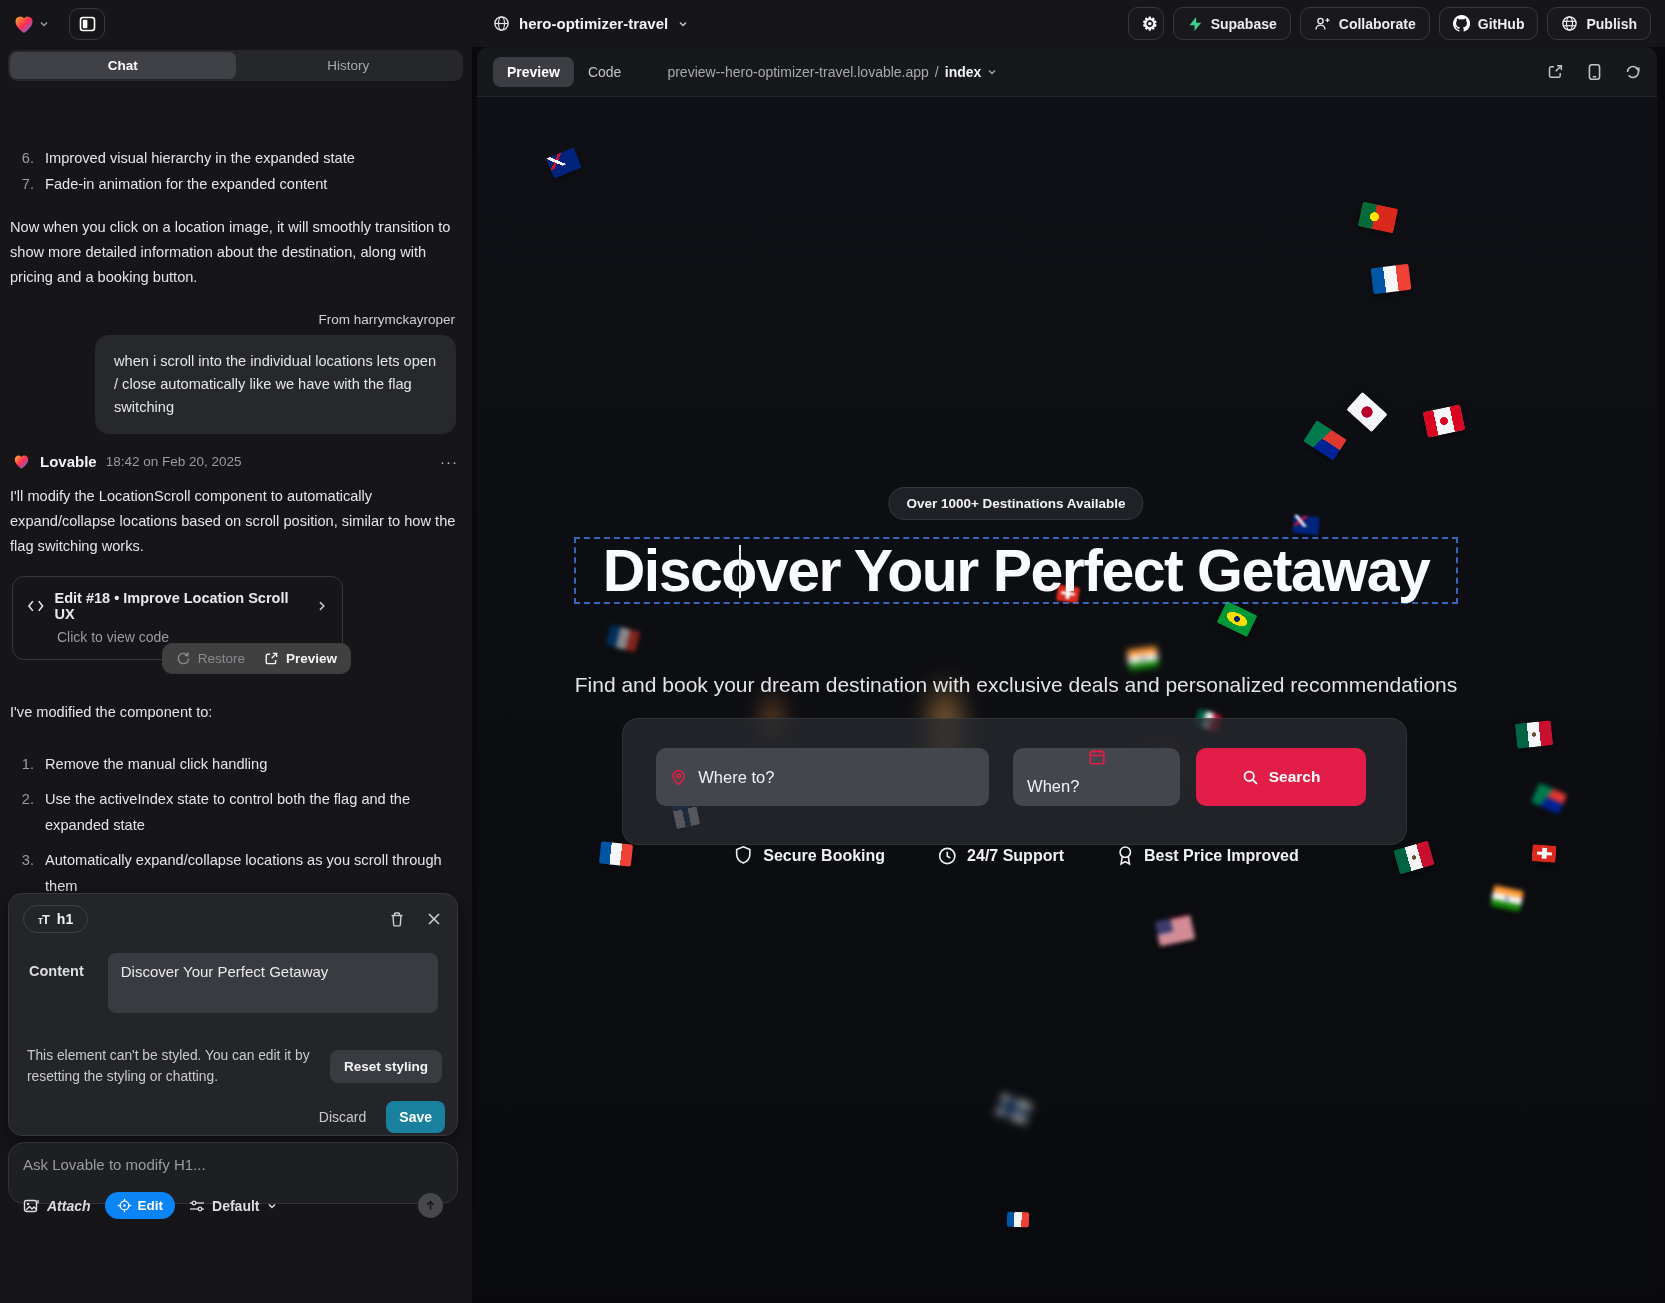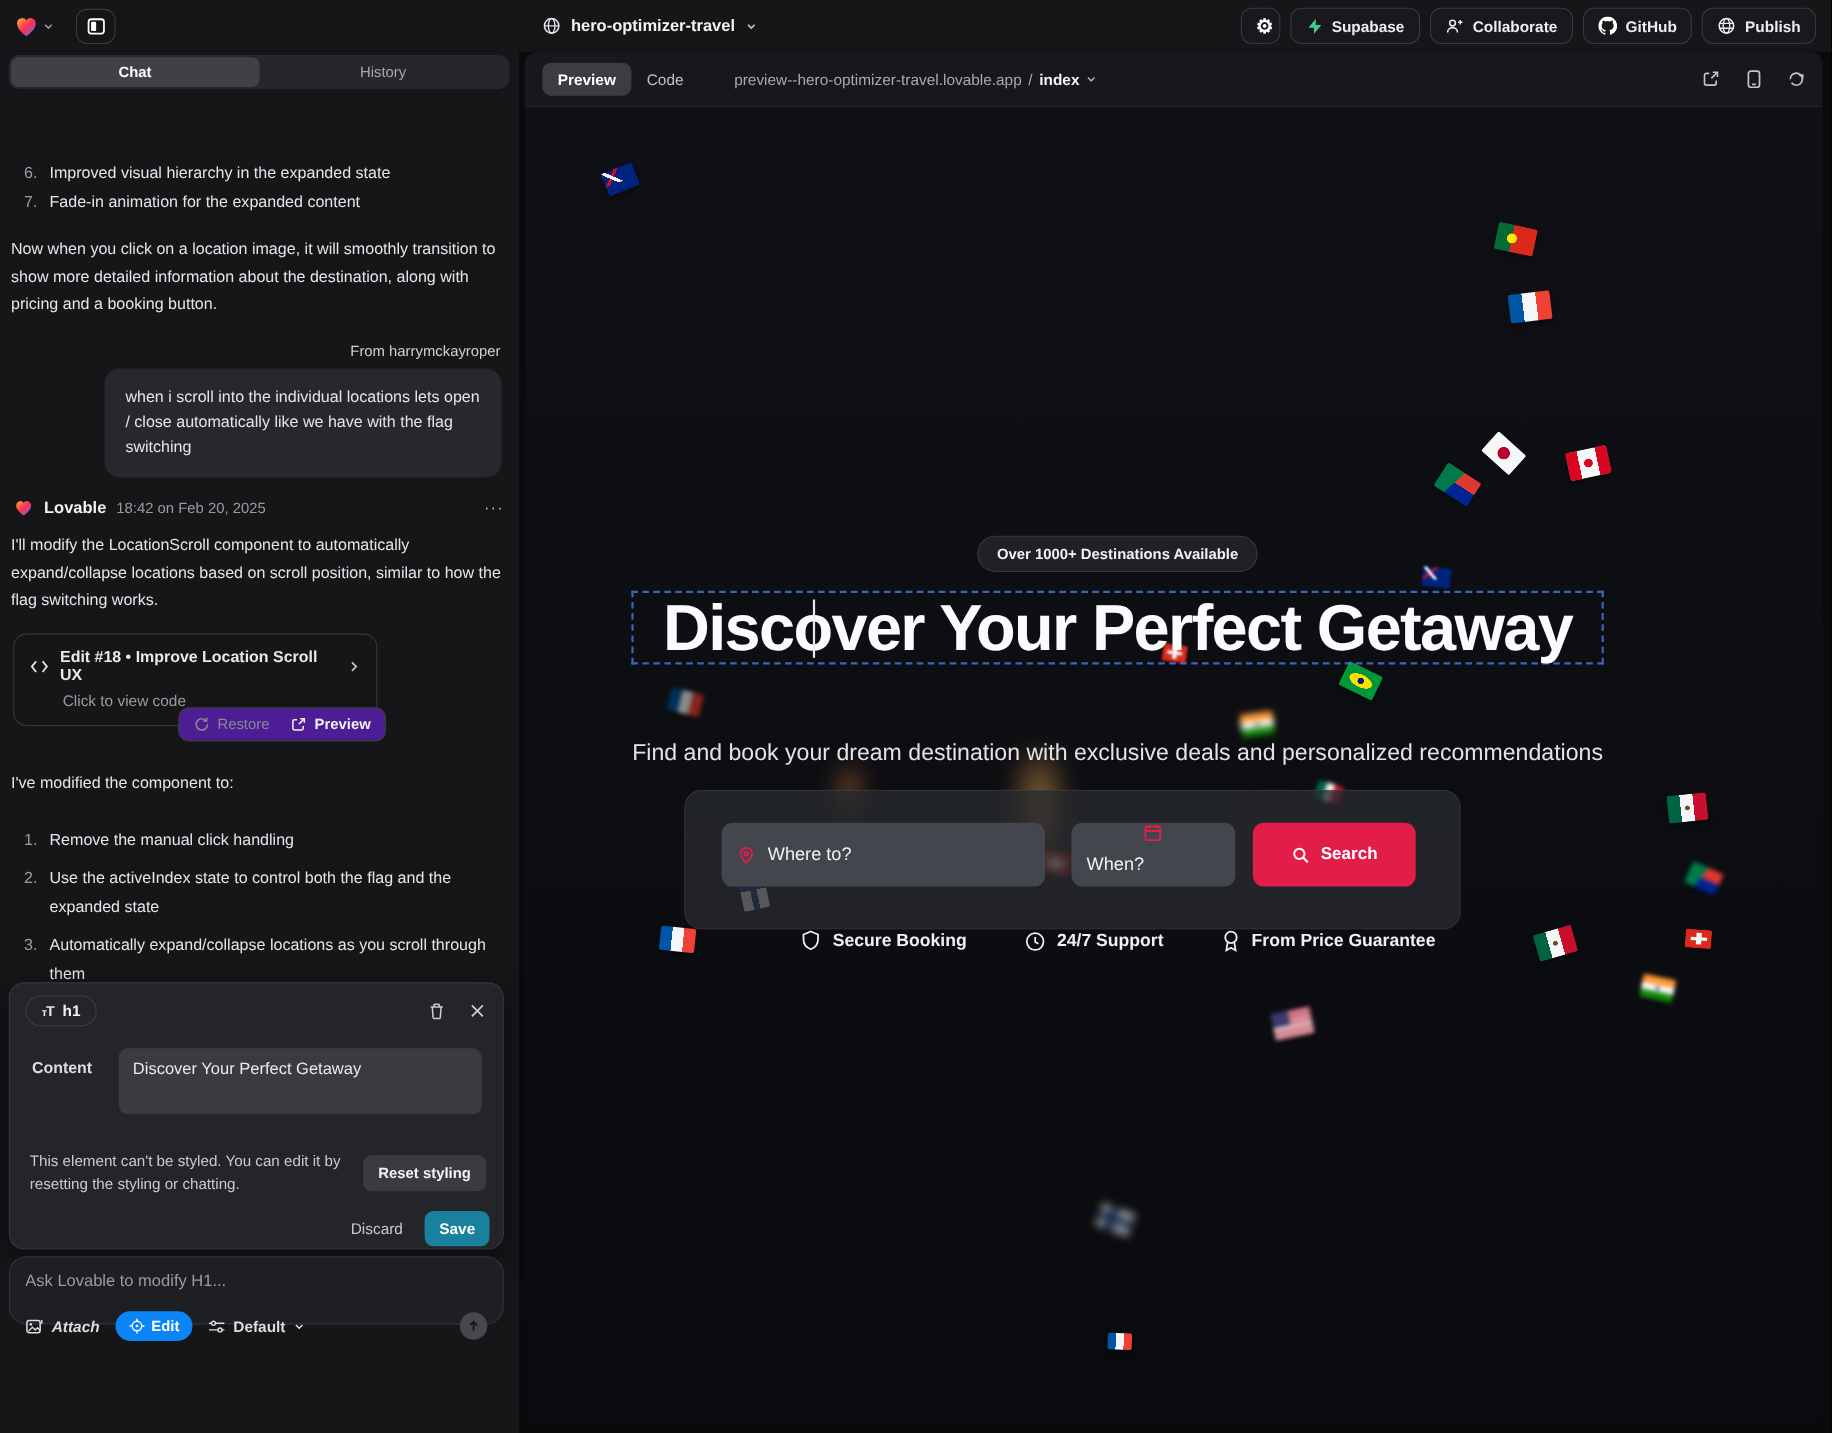--- a/index.html
+++ b/index.html
@@ -32,21 +32,21 @@
   .para { margin:18px 12px 0 10px; line-height:25px; color:#e4e5e8; }
   .from-label { margin:22px 17px 8px 0; text-align:right; font-size:13.5px; color:#cfd0d4; }
   .user-bubble { margin:0 16px 0 95px; background:#27282c; border-radius:14px; padding:15px 19px; line-height:23px; color:#e4e5e8; }
   .assist-row { margin:18px 14px 0 12px; display:flex; align-items:center; gap:9px; }
   .assist-name { font-size:15px; font-weight:bold; color:#f2f3f5; }
   .assist-time { font-size:13.5px; color:#9b9ca1; }
   .msg-menu { margin-left:auto; color:#b9babf; font-size:15px; letter-spacing:1px; cursor:pointer; }
   .edit-card { position:relative; margin:17px 0 0 12px; width:331px; border:1px solid #36373c; border-radius:12px; padding:13px 14px 14px; }
   .edit-row1 { display:flex; align-items:center; gap:10px; color:#e8e9eb; font-size:14.5px; font-weight:bold; }
   .edit-sub { margin:7px 0 0 30px; font-size:14px; color:#9b9ca1; }
-  .rp-pill { position:absolute; right:-9px; bottom:-15px; display:flex; align-items:center; gap:19px; background:#4c1d95; border:1px solid #3b3c41; border-radius:10px; padding:7px 13px; font-size:13.5px;margin-left:42px; }
+  .rp-pill { position:absolute; right:-9px; bottom:-15px; display:flex; align-items:center; gap:19px; background:#404040; border:1px solid #3b3c41; border-radius:10px; padding:7px 13px; font-size:13.5px;margin-left:42px; }
   .rp-btn { display:flex; align-items:center; gap:7px; cursor:pointer; }
   .rp-restore { color:#8a8b90; }
   .rp-preview { color:#f2f3f5; font-weight:bold; }
   .para3 { margin:40px 12px 0 10px; line-height:25px; color:#e4e5e8; }
   .list-bottom { margin-top:26px; }
   .list-bottom .oli { margin-bottom:9px; }
 
   
   .editor-panel { position:absolute; top:846px; left:8px; width:450px; height:243px; background:#242529; border:1px solid #36373b; border-radius:14px; box-shadow:0 8px 24px rgba(0,0,0,.5); }
   .ep-head { display:flex; align-items:center; padding:11px 16px 0 14px; }
@@ -103,21 +103,21 @@
   .f-germany { background-image:linear-gradient(180deg,#17171a 33%,#dd0000 33% 66%,#ffcc00 66%); }
   .f-usa { background-color:#f5f6f8; background-image:linear-gradient(#3c3b6e,#3c3b6e),repeating-linear-gradient(180deg,#b22234 0 8%,#f5f6f8 8% 16%); background-size:45% 54%,100% 100%; background-position:left top,left top; background-repeat:no-repeat; }
   .glow { position:absolute; border-radius:50%; pointer-events:none; }
 
   
   .hero-badge { position:absolute; top:390px; left:539px; transform:translateX(-50%); background:#202127; border:1px solid rgba(255,255,255,.10); border-radius:999px; padding:8px 17px; font-size:13.5px; font-weight:bold; color:#f2f3f5; white-space:nowrap; z-index:4; }
   .h1-selection { position:absolute; top:440px; left:97px; width:884px; height:67px; border:2px dashed rgba(74,130,246,.75); display:flex; align-items:center; justify-content:center; z-index:4; }
   .hero-title { font-size:59px; font-weight:800; letter-spacing:-1.5px; color:#fafbfc; white-space:nowrap; }
   .caret { position:absolute; left:163px; top:6px; width:2px; height:53px; background:#e8e9ec; }
   .hero-sub { position:absolute; top:576px; left:539px; transform:translateX(-50%); width:900px; text-align:center; font-size:21px; color:#e2e3e6; z-index:4; }
-  .search-card { position:absolute; top:621px; left:145px; width:706px; height:127px; background:rgba(40,42,47,.78); border:1px solid rgba(255,255,255,.07); border-radius:16px; display:flex; align-items:center; padding:0 40px 9px 33px; gap:0; z-index:3; }
+  .search-card { position:absolute; top:621px; left:145px; width:785px; height:127px; background:rgba(40,42,47,.78); border:1px solid rgba(255,255,255,.07); border-radius:16px; display:flex; align-items:center; padding:0 40px 9px 33px; gap:0; z-index:3; }
   .field { height:58px; background:#44464d; border-radius:10px; display:flex; align-items:center; padding:0 14px; gap:11px; }
   .field input { background:transparent; border:none; outline:none; color:#f0f1f3; font-size:16.5px; font-family:"Liberation Sans",sans-serif; width:100%; }
   .field input::placeholder { color:#f0f1f3; }
   .where-field { width:346px; margin-right:24px; }
   .when-field { width:173px; margin-right:16px;flex-direction:column; }
   .search-btn { width:177px; height:58px; border:none; border-radius:10px; display:flex; align-items:center; justify-content:center; gap:10px; color:#fff; font-size:15.5px; font-weight:bold; cursor:pointer; }
   .features { position:absolute; top:748px; left:539px; transform:translateX(-50%); display:flex; align-items:center; gap:52px; z-index:4; white-space:nowrap; }
   .feature { display:flex; align-items:center; gap:10px; font-size:16px; font-weight:bold; color:#f0f1f3;text-align:right; }
 </style>
 </head>
@@ -472,19 +472,19 @@
               <circle cx="10" cy="10" r="7.6" fill="none" stroke="#f0f1f3" stroke-width="1.6"></circle>
               <path d="M10 5.8v4.5l3 1.7" fill="none" stroke="#f0f1f3" stroke-width="1.6"></path>
             </svg>
           <span>24/7 Support</span>
         </div>
         <div class="feature">
           <svg width="18" height="21" viewBox="0 0 18 21">
               <circle cx="9" cy="7.2" r="5.2" fill="none" stroke="#f0f1f3" stroke-width="1.6"></circle>
               <path d="M6 11.5L4.8 19l4.2-2.4 4.2 2.4L12 11.5" fill="none" stroke="#f0f1f3" stroke-width="1.6"></path>
             </svg>
-          <span>From Price Guarantee</span>
+          <span>Best Price Improved</span>
         </div>
       </div>
 
     </div>
   </main>
 </div>
 
 </body></html>

